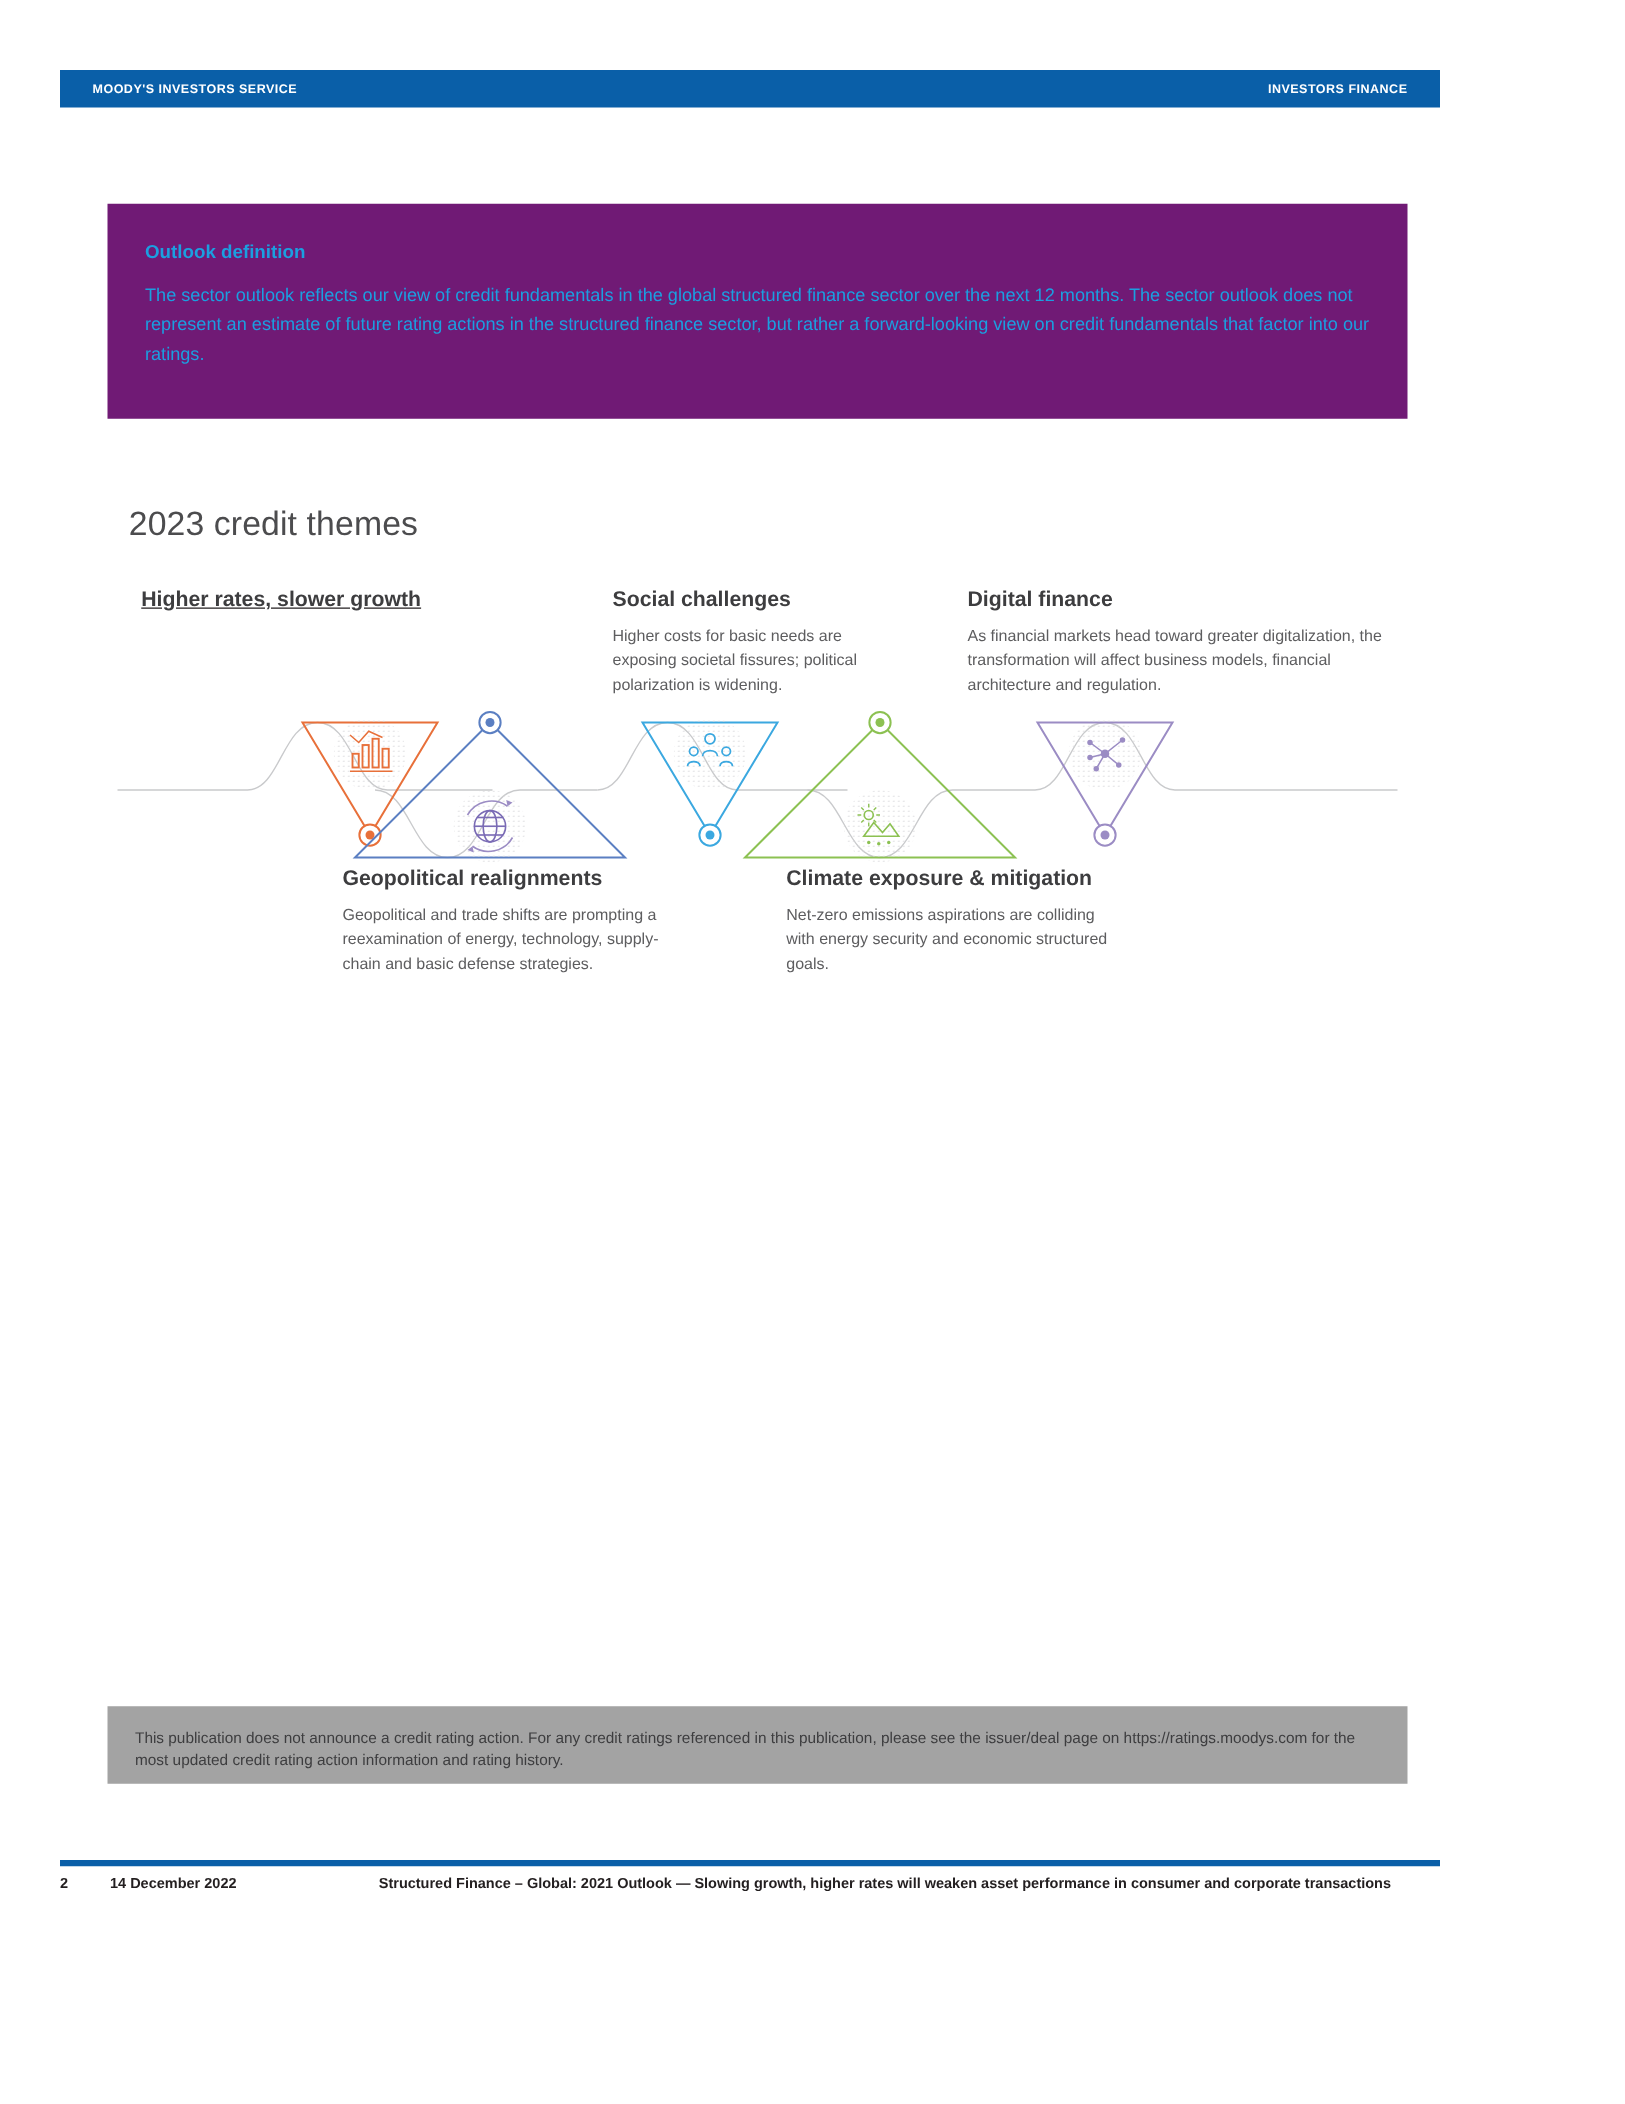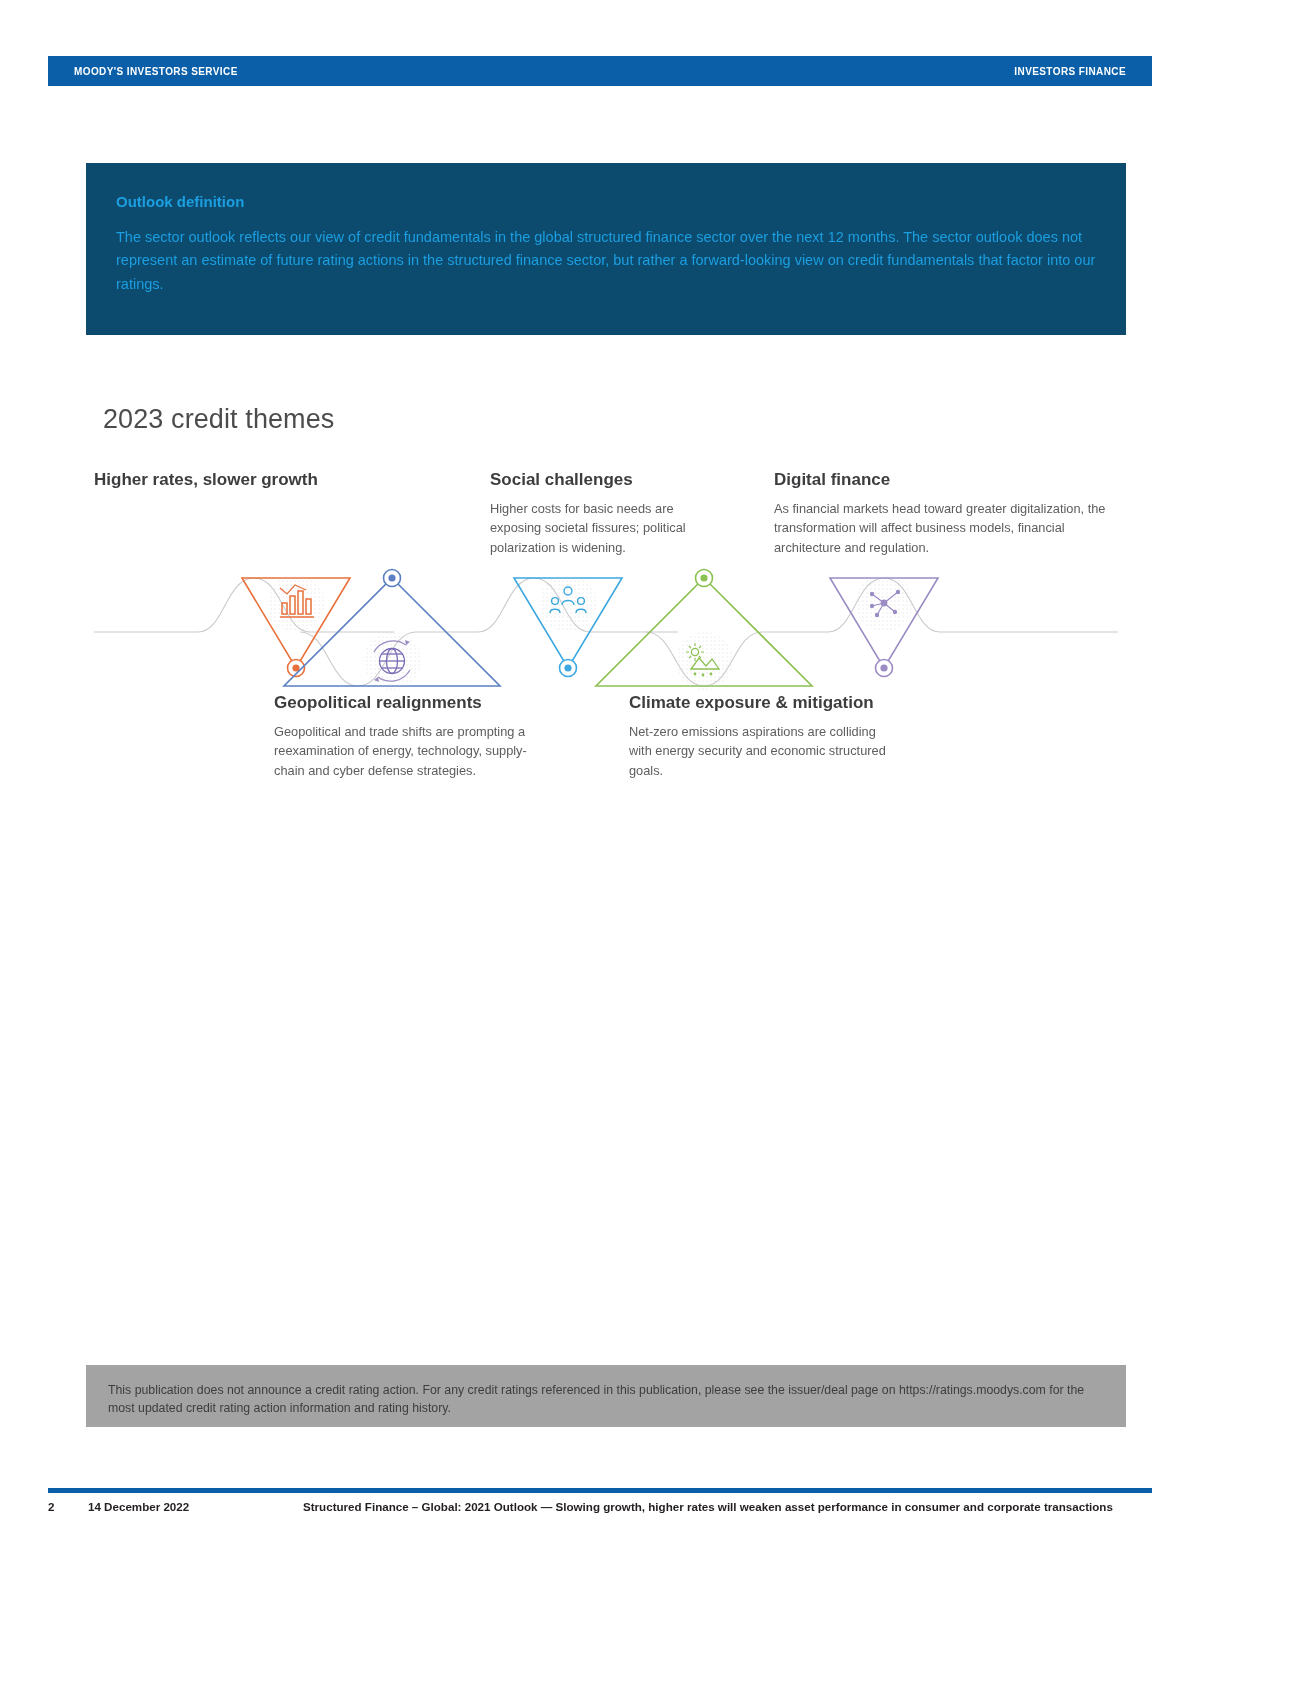--- a/index.html
+++ b/index.html
@@ -33,21 +33,21 @@
     font-weight: bold;
     letter-spacing: 0.4px;
     white-space: nowrap;
   }
 
   
   .callout {
     position: absolute;
     left: 86px; top: 163px;
     width: 1040px; height: 172px;
-    background: #0c4a6e;
+    background: #701a75;
     padding: 30px 30px 0 30px;
   }
   .callout-title {
     color: #1b9fe0;
     font-size: 15px;
     font-weight: bold;
     margin: 0 0 16px 0;
   }
   .callout-body {
     color: #1b9fe0;
@@ -143,37 +143,37 @@
 
 <div class="callout">
   <p class="callout-title">Outlook definition</p>
   <p class="callout-body">The sector outlook reflects our view of credit fundamentals in the global structured finance sector over the next 12 months. The sector outlook does not represent an estimate of future rating actions in the structured finance sector, but rather a forward-looking view on credit fundamentals that factor into our ratings.</p>
 </div>
 
 <div class="themes-heading">2023 credit themes</div>
 
 <div class="themes-stage">
 
-  <div class="theme-text" style="left:8px; top:10px; width:245px;">
+  <div class="theme-text" style="left:27px; top:10px; width:245px;text-decoration:underline;">
     <p class="theme-title">Higher rates, slower growth</p>
   </div>
 
   <div class="theme-text" style="left:404px; top:10px; width:230px;">
     <p class="theme-title">Social challenges</p>
     <p class="theme-desc">Higher costs for basic needs are exposing societal fissures; political polarization is widening.</p>
   </div>
 
   <div class="theme-text" style="left:688px; top:10px; width:340px;">
     <p class="theme-title">Digital finance</p>
     <p class="theme-desc">As financial markets head toward greater digitalization, the transformation will affect business models, financial architecture and regulation.</p>
   </div>
 
   <div class="theme-text" style="left:188px; top:233px; width:265px;">
     <p class="theme-title">Geopolitical realignments</p>
-    <p class="theme-desc">Geopolitical and trade shifts are prompting a reexamination of energy, technology, supply-chain and cyber defense strategies.</p>
+    <p class="theme-desc">Geopolitical and trade shifts are prompting a reexamination of energy, technology, supply-chain and basic defense strategies.</p>
   </div>
 
   <div class="theme-text" style="left:543px; top:233px; width:270px;">
     <p class="theme-title">Climate exposure &amp; mitigation</p>
     <p class="theme-desc">Net-zero emissions aspirations are colliding with energy security and economic structured goals.</p>
   </div>
 
   <svg class="wave-layer" viewBox="0 0 1040 340" xmlns="http://www.w3.org/2000/svg">
     <defs>
       <pattern id="dots" width="4" height="4" patternUnits="userSpaceOnUse">

